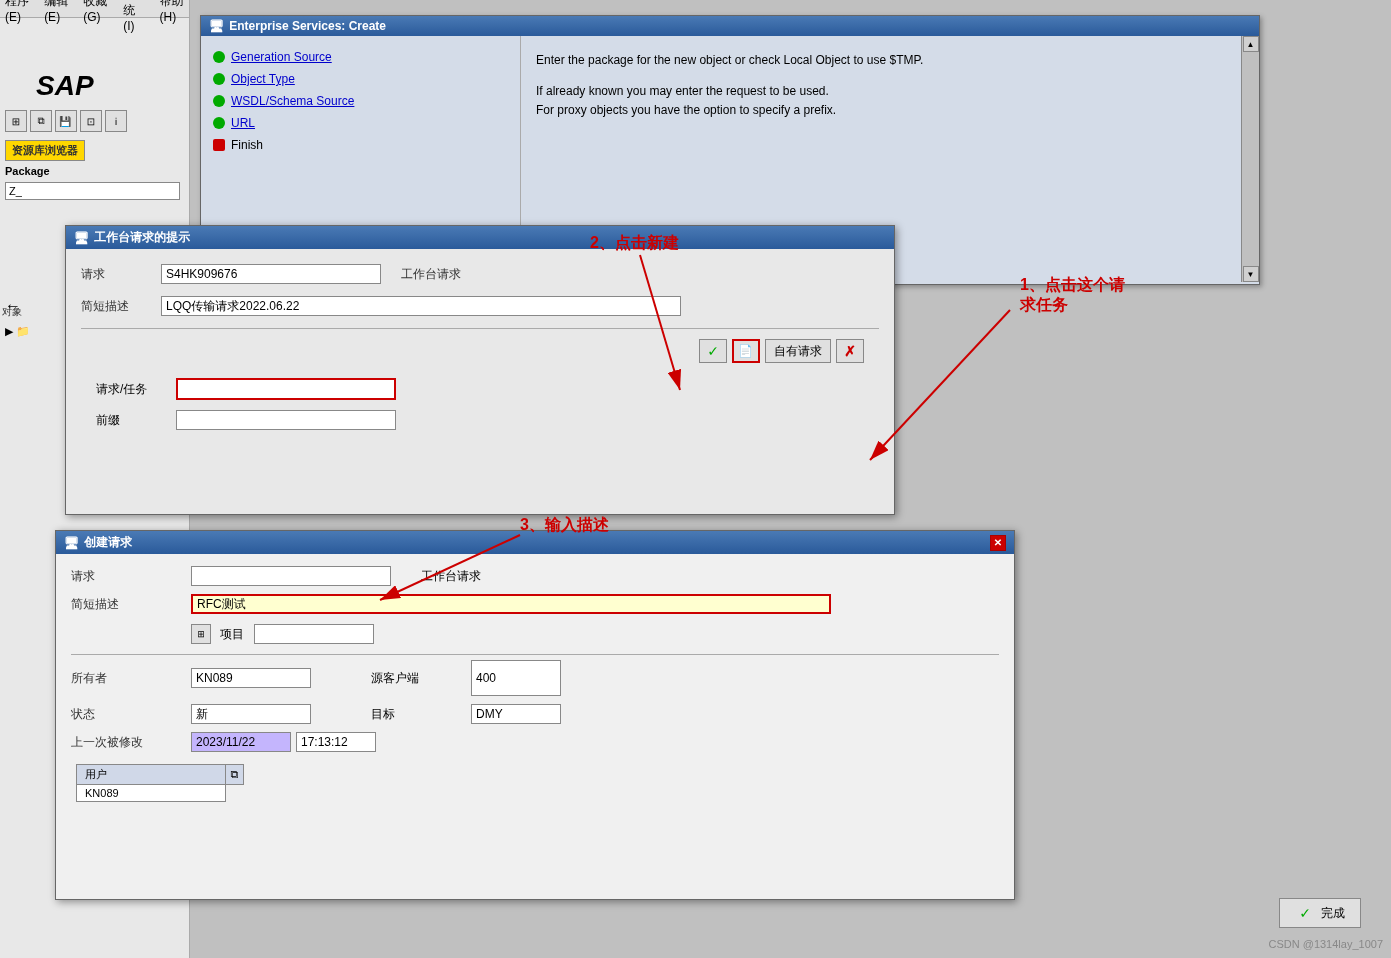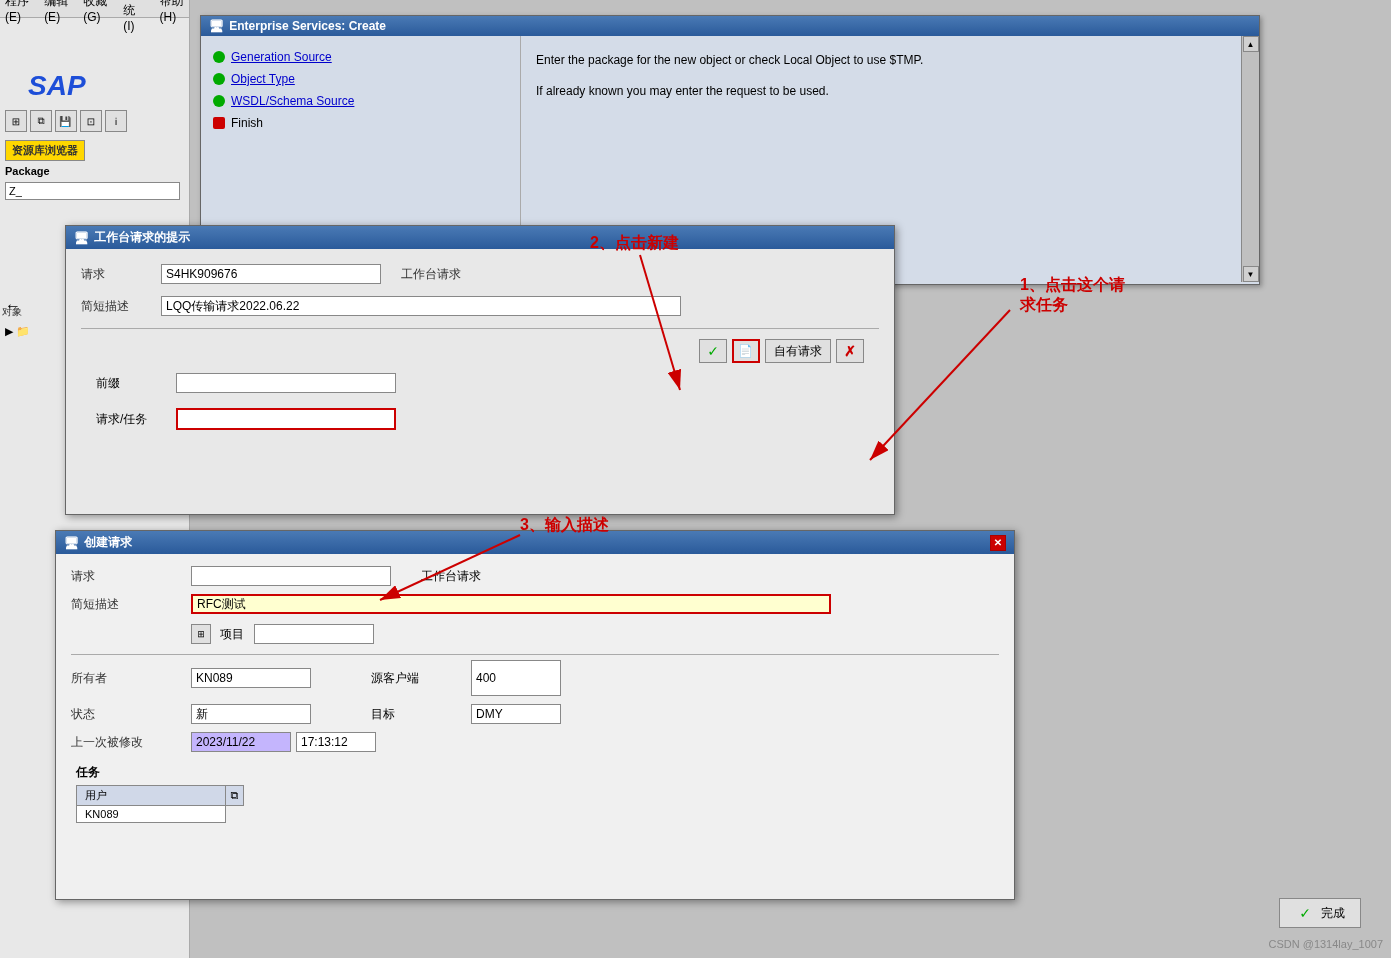--- a/index.html
+++ b/index.html
@@ -19,25 +19,25 @@
       top: 0; left: 0;
       width: 190px;
       height: 958px;
       background: #e8e8e8;
       border-right: 1px solid #aaa;
     }
 
     .sap-logo {
       position: absolute;
       top: 70px;
-      left: 28px;
+      left: 36px;
       font-size: 28px;
       font-weight: bold;
       font-style: italic;
-      color: #1d4ed8;
+      color: #000000;
     }
 
     .sap-toolbar {
       position: absolute;
       top: 110px;
       left: 5px;
       display: flex;
       gap: 3px;
     }
 
@@ -545,28 +545,33 @@
         <span class="nav-link">Generation Source</span>
       </div>
       <div class="nav-item">
         <div class="nav-dot-green"></div>
         <span class="nav-link">Object Type</span>
       </div>
       <div class="nav-item">
         <div class="nav-dot-green"></div>
         <span class="nav-link">WSDL/Schema Source</span>
       </div>
+      <div class="nav-item">
+        <div class="nav-dot-green"></div>
+        <span class="nav-link">URL</span>
+      </div>
       <div class="nav-item-plain" style="display:flex;align-items:center;gap:6px;padding:4px 2px;">
         <div class="nav-dot-red"></div>
         <span>Finish</span>
       </div>
     </div>
     <div class="enterprise-description">
       <p style="margin-bottom:12px;">Enter the package for the new object or check Local Object to use $TMP.</p>
       <p>If already known you may enter the request to be used.</p>
+      <p>For proxy objects you have the option to specify a prefix.</p>
     </div>
     <div class="enterprise-scrollbar">
       <div class="scrollbar-btn">▲</div>
       <div style="flex:1;background:#c8c8c8;"></div>
       <div class="scrollbar-btn">▼</div>
     </div>
   </div>
 </div>
 
 <div class="workbench-dialog">
@@ -590,28 +595,28 @@
 
     <div class="dialog-buttons">
       <button class="btn-check">✓</button>
       <button class="btn-new" style="border:2px solid #cc0000;font-size:12px;">📄</button>
       <button class="btn-own-request">
         <span>自有请求</span>
       </button>
       <button class="btn-cancel">✗</button>
     </div>
 
+    <div style="display:flex;align-items:center;padding:5px 15px;margin-top:5px;">
+      <span style="width:80px;font-size:12px;">请求/任务</span>
+      <input class="task-input-highlighted" style="width: 220px; height: 22px; border: 2px solid rgb(204, 0, 0); background: white; font-size: 12px;">
+    </div>
+
     <div style="display:flex;align-items:center;padding:5px 15px;">
       <span style="width:80px;font-size:12px;">前缀</span>
       <input style="width: 220px; height: 20px; border: 1px solid rgb(136, 136, 136); background: white; font-size: 12px;">
-    </div>
-
-    <div style="display:flex;align-items:center;padding:5px 15px;margin-top:5px;">
-      <span style="width:80px;font-size:12px;">请求/任务</span>
-      <input class="task-input-highlighted" style="width: 220px; height: 22px; border: 2px solid rgb(204, 0, 0); background: white; font-size: 12px;">
     </div>
   </div>
 </div>
 
 <div class="create-request-dialog">
   <div class="create-dialog-titlebar">
     <div style="display:flex;align-items:center;gap:5px;">
       <span>🖥</span>
       <span>创建请求</span>
     </div>
@@ -652,21 +657,20 @@
       <input class="cf-input-small" value="DMY" style="width: 90px; height: 20px; border: 1px solid rgb(136, 136, 136); background: white; font-size: 12px; padding: 1px 4px;">
     </div>
 
     <div class="create-form-row">
       <span class="cf-label">上一次被修改</span>
       <input value="2023/11/22" style="width: 100px; height: 20px; border: 1px solid rgb(136, 136, 136); background: #c4b5fd; font-size: 12px; padding: 1px 4px; margin-right: 5px;">
       <input value="17:13:12" style="width: 80px; height: 20px; border: 1px solid rgb(136, 136, 136); background: white; font-size: 12px; padding: 1px 4px;">
     </div>
 
     <div class="aufgaben-section" style="margin-top:12px;">
-      <span style="font-size:12px;font-weight:bold;display:block;margin-bottom:4px;">任务</span>
       <div style="display:flex;">
         <div style="border:1px solid #888;background:#d0d8e8;padding:2px 8px;font-size:11px;min-width:150px;">
           <span>用户</span>
         </div>
         <div style="border:1px solid #888;border-left:none;background:#d0d8e8;padding:2px 8px;font-size:11px;width:18px;display:flex;align-items:center;justify-content:center;">⧉</div>
       </div>
       <div style="display:flex;">
         <div style="border:1px solid #888;border-top:none;background:white;padding:2px 8px;font-size:11px;min-width:150px;">
           <span>KN089</span>
         </div>

